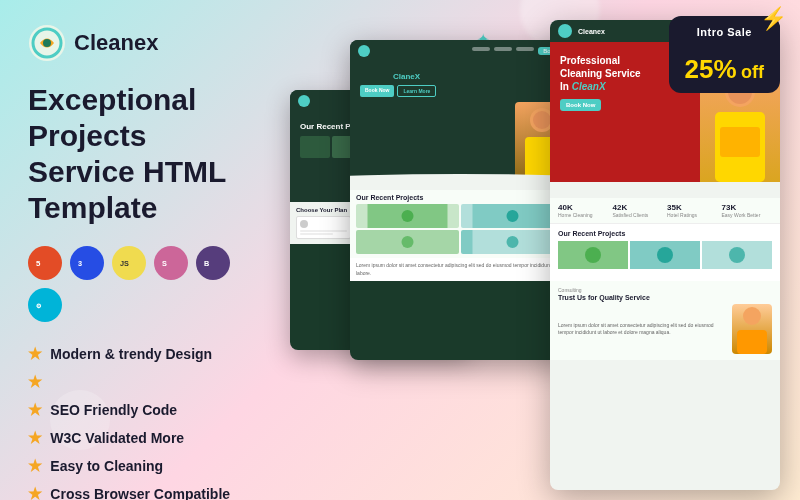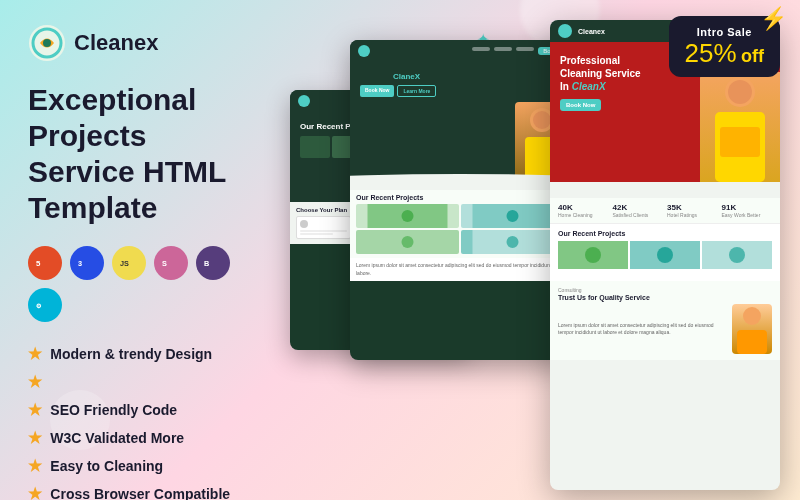--- a/index.html
+++ b/index.html
@@ -149,25 +149,25 @@
       border-radius: 12px;
       padding: 10px 16px;
       text-align: center;
       z-index: 10;
       min-width: 110px;
     }
     .sale-badge-top {
       font-size: 11px;
       font-weight: 600;
       letter-spacing: 0.5px;
-      margin-bottom: 2px;
+      margin-bottom: 18px;
     }
     .sale-badge-percent {
       font-size: 26px;
-      font-weight: 400;
+      font-weight: 700;
       color: #ffd700;
       line-height: 1;
     }
     .sale-badge-off {
       font-size: 18px;
       font-weight: 700;
       color: #ffd700;
     }
     .lightning-icon {
       position: absolute;
@@ -670,21 +670,21 @@
           </div>
           <div class="sc-front-stat">
             <div class="sc-front-stat-num">42K</div>
             <div class="sc-front-stat-label">Satisfied Clients</div>
           </div>
           <div class="sc-front-stat">
             <div class="sc-front-stat-num">35K</div>
             <div class="sc-front-stat-label">Hotel Ratings</div>
           </div>
           <div class="sc-front-stat">
-            <div class="sc-front-stat-num">91K</div>
+            <div class="sc-front-stat-num">73K</div>
             <div class="sc-front-stat-label">Easy Work Better</div>
           </div>
         </div>
 
         <div class="sc-front-section">
           <div class="sc-front-section-title">Our Recent Projects</div>
           <div class="sc-front-projects-grid">
             <div class="sc-front-project-thumb">
               <svg width="100%" height="28" viewBox="0 0 70 28">
                   <rect width="70" height="28" fill="#81c784"></rect>

